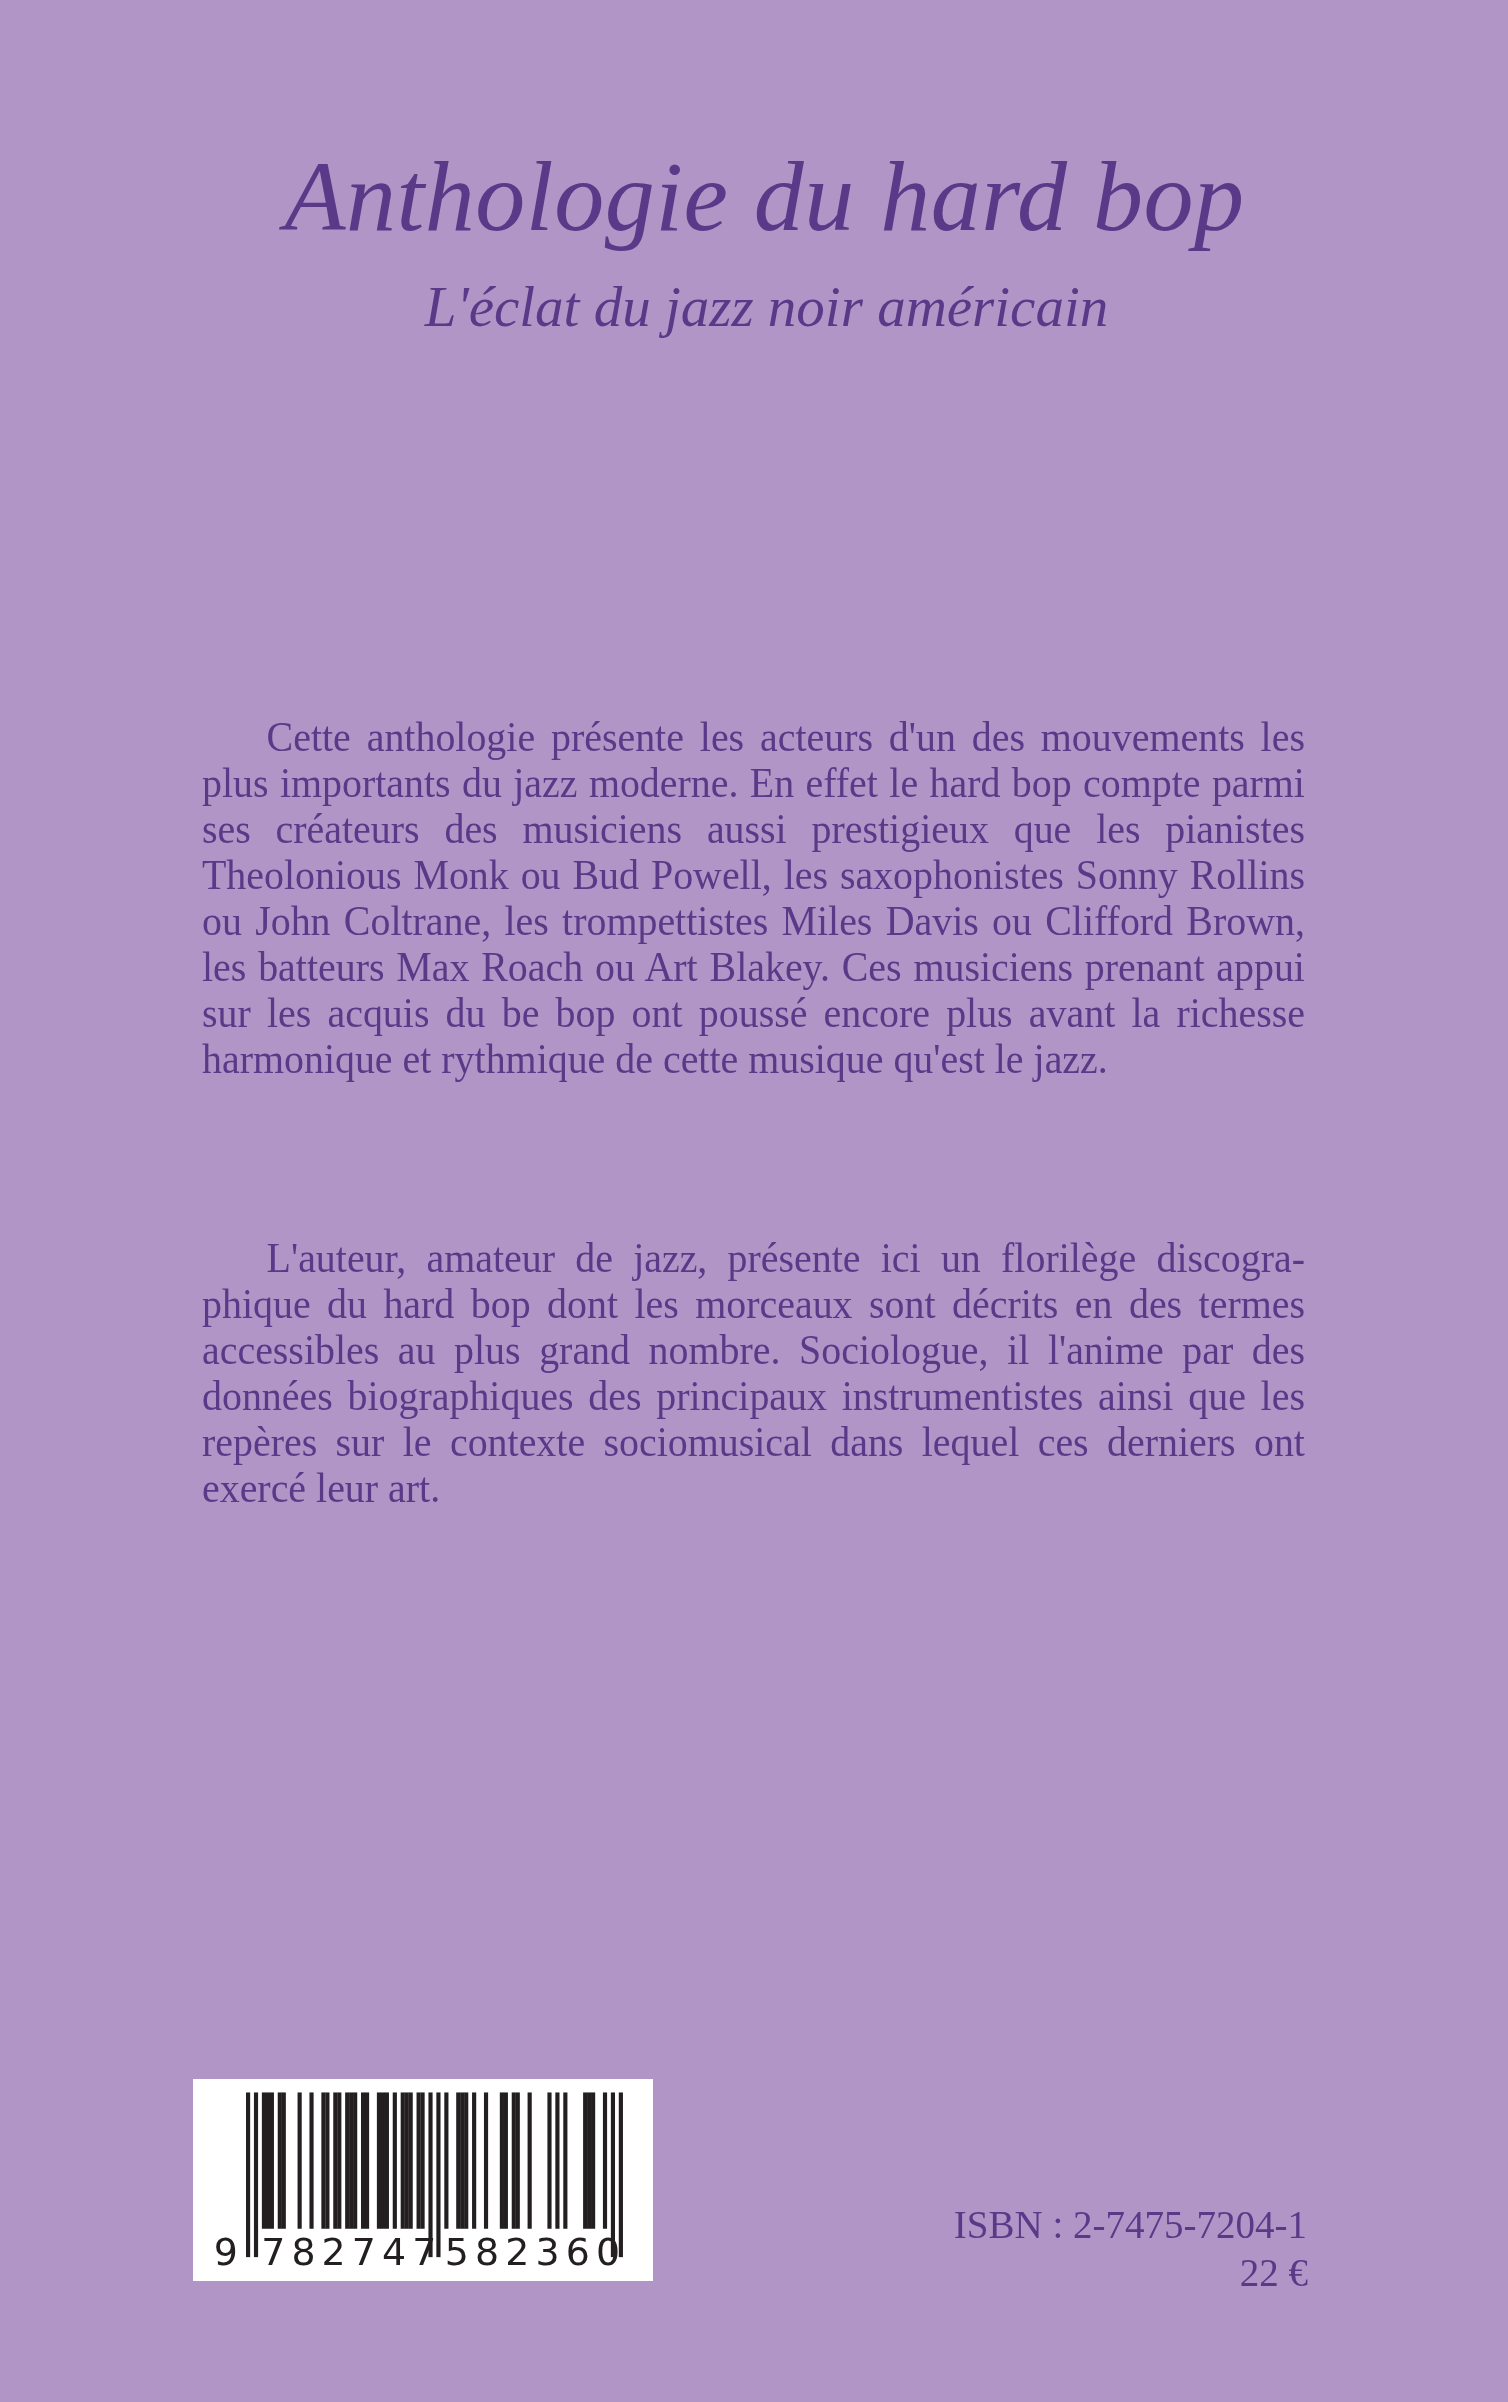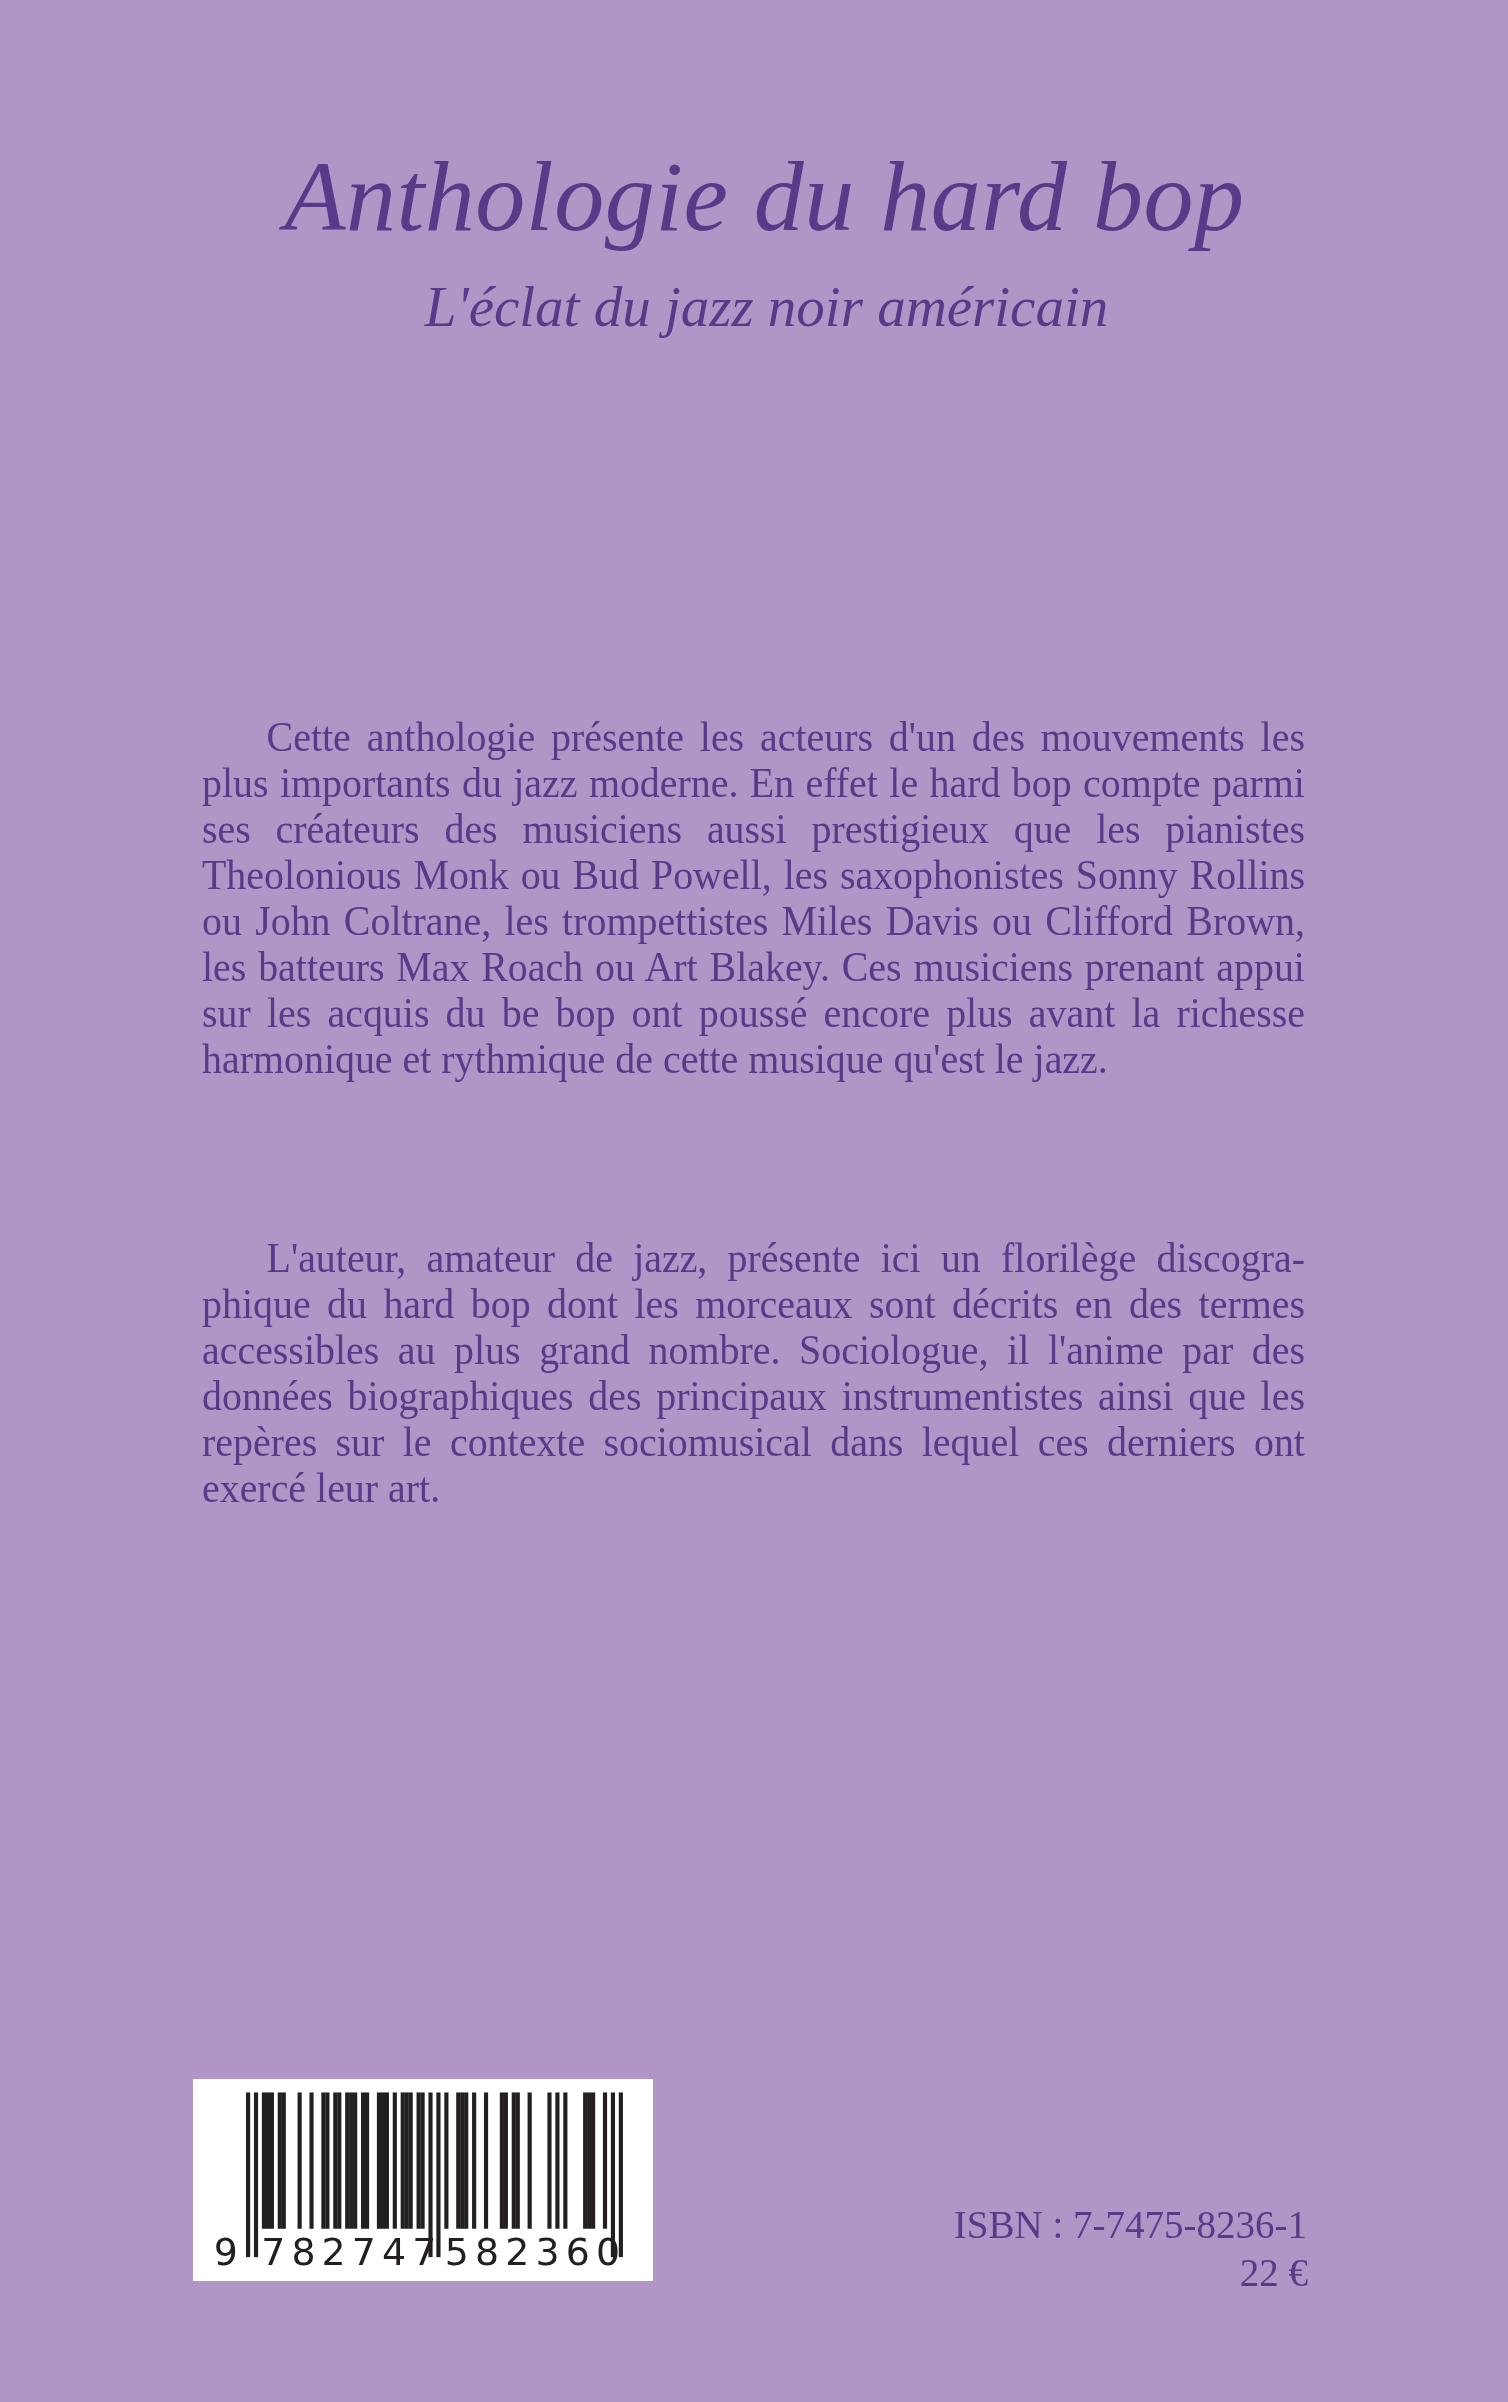--- a/index.html
+++ b/index.html
@@ -108,15 +108,15 @@
         <rect x="449.86" y="14" width="4.39" height="174"></rect>
       </g>
     <g font-family="DejaVu Sans, sans-serif" font-size="40" fill="#231f20">
       <text id="bc-first" x="22" y="196">9</text>
       <text id="bc-left" x="72" y="196" letter-spacing="6.5">782747</text>
       <text id="bc-right" x="266" y="196" letter-spacing="6.5">582360</text>
     </g>
   </svg>
 </div>
 
-<div class="isbn">ISBN : 7-7475-8236-1</div>
+<div class="isbn">ISBN : 2-7475-7204-1</div>
 <div class="price">22 €</div>
 
 
 </body></html>

